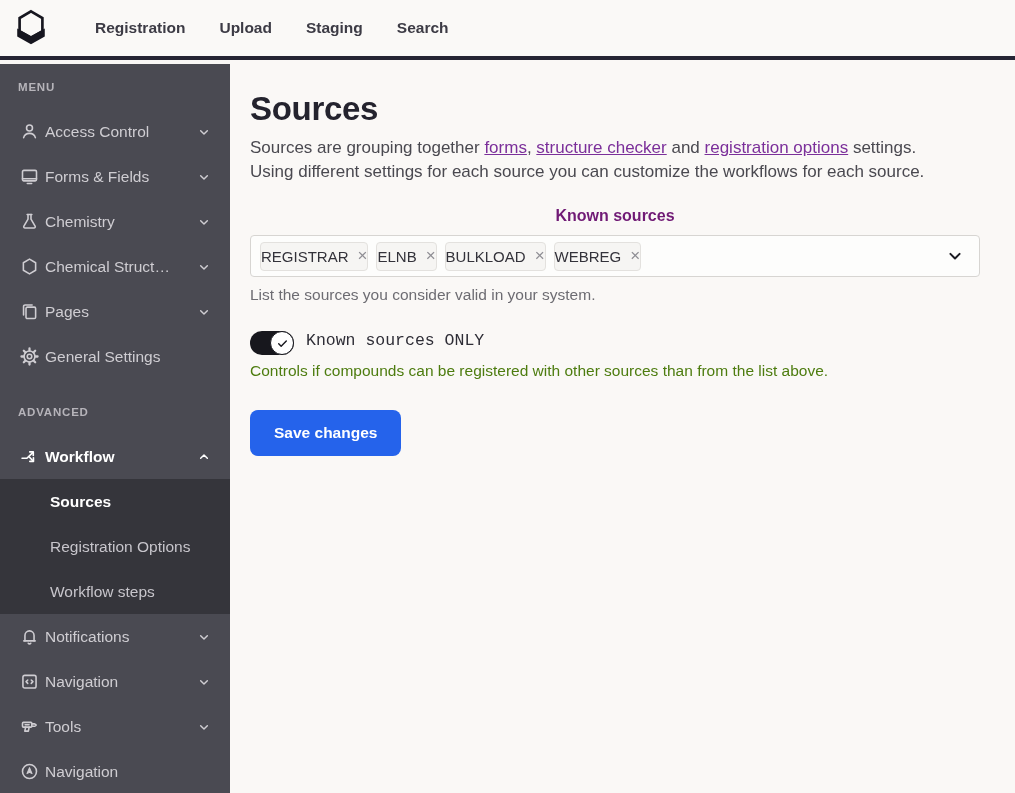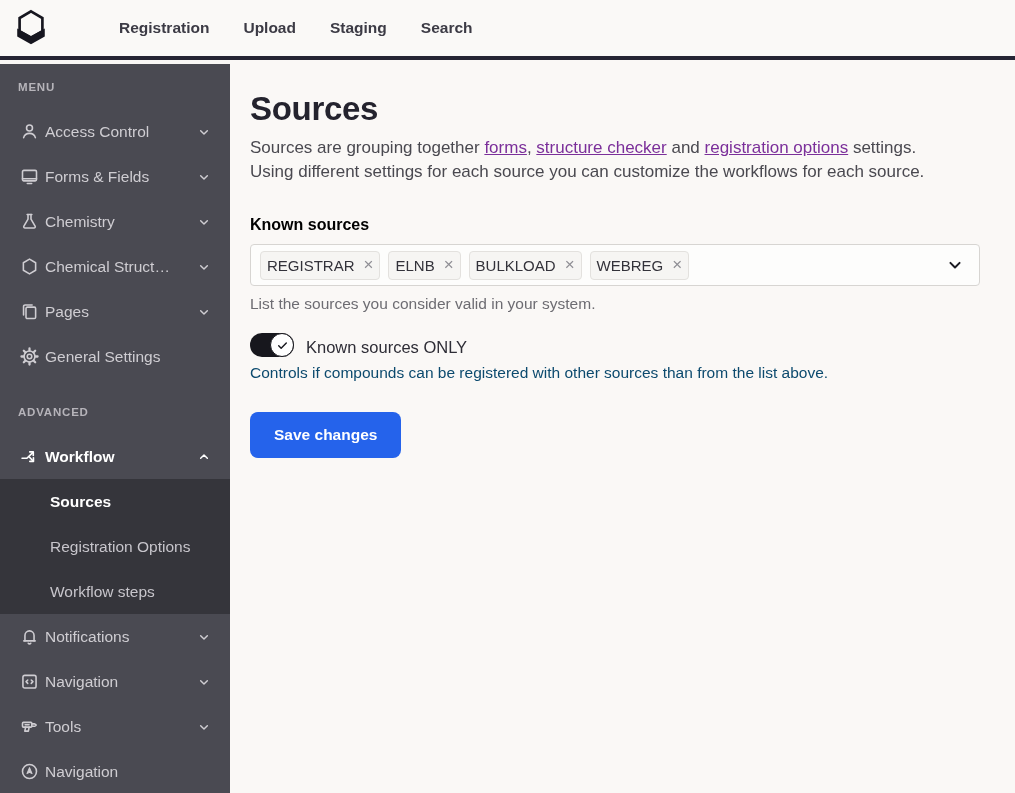--- a/index.html
+++ b/index.html
@@ -11,21 +11,20 @@
   }
 
   
   .header {
     height: 60px;
     background: #faf9f7;
     border-bottom: 4px solid #252534;
     display: flex;
     align-items: center;
     padding-left: 12px;
-    gap: 24px;
   }
   .logo { width: 38px; height: 40px; margin-right: 28px; display: flex; align-items: center; cursor: pointer; }
   .top-nav { display: flex; align-items: center; }
   .top-nav-item {
     padding: 0 17px;
     font-size: 15.5px;
     font-weight: 700;
     color: #3c3b45;
     cursor: pointer;
     line-height: 56px;
@@ -92,67 +91,69 @@
     margin-bottom: 8px;
   }
   .desc {
     width: 694px;
     font-size: 17px;
     line-height: 23.5px;
     color: #4a4950;
   }
   .desc a { color: #7b2f9a; text-decoration: underline; cursor: pointer; }
   .field-label {
-    margin-top: 33px;
+    margin-top: 24px;
     font-size: 16px;
     font-weight: 700;
-    color: #000000;
+    color: #701a75;
+    text-align: center;
   }
   .select-box {
     margin-top: 10px;
     width: 730px;
     min-height: 42px;
     background: #fdfdfc;
     border: 1px solid #d7d5d2;
     border-radius: 4px;
     display: flex;
     align-items: center;
     padding: 5px 14px 5px 9px;
     gap: 8px;
     cursor: pointer;
   }
   .tag {
     background: #f6f5f3;
     border: 1px solid #e3e1de;
     border-radius: 4px;
-    padding: 5px 6px;
+    padding: 5px 0;
     font-size: 15px;
     color: #33323a;
     display: flex;
     align-items: center;
     gap: 9px;
     white-space: nowrap;
   }
   .tag .remove {
     color: #8f8e94;
     font-size: 17px;
     line-height: 14px;
     cursor: pointer;
   }
   .select-box .dd-chev { margin-left: auto; display: flex; }
   .helper {
     margin-top: 9px;
     font-size: 15.5px;
     color: #6d6c72;
   }
   .toggle-row {
-    margin-top: 20px;
-    display: flex;
-    align-items: flex-end;
+    margin-top: 27px;
+    display: flex;
+    align-items: flex-start;
     gap: 12px;
+    font-family: Liberation Mono, monospace;
   }
   .toggle {
     position: relative;
     width: 44px;
     height: 24px;
     background: #17171d;
     border-radius: 12px;
     cursor: pointer;
     flex: 0 0 44px;
   }
@@ -161,21 +162,21 @@
     right: 0px; top: 0px;
     width: 24px; height: 24px;
     background: #ffffff;
     border: 1.5px solid #17171d;
     border-radius: 50%;
     display: flex;
     align-items: center;
     justify-content: center;
   }
   .toggle-label { font-size: 16.5px; color: #2e2d36; }
-  .toggle-helper { margin-top: 7px; font-size: 15.5px; color: #0c4a6e; }
+  .toggle-helper { margin-top: 7px; font-size: 15.5px; color: #4d7c0f; }
   .save-btn {
     margin-top: 30px;
     background: #2563eb;
     color: #ffffff;
     font-family: "Liberation Sans", sans-serif;
     font-size: 15.5px;
     font-weight: 700;
     border: none;
     border-radius: 8px;
     padding: 14px 24px;

